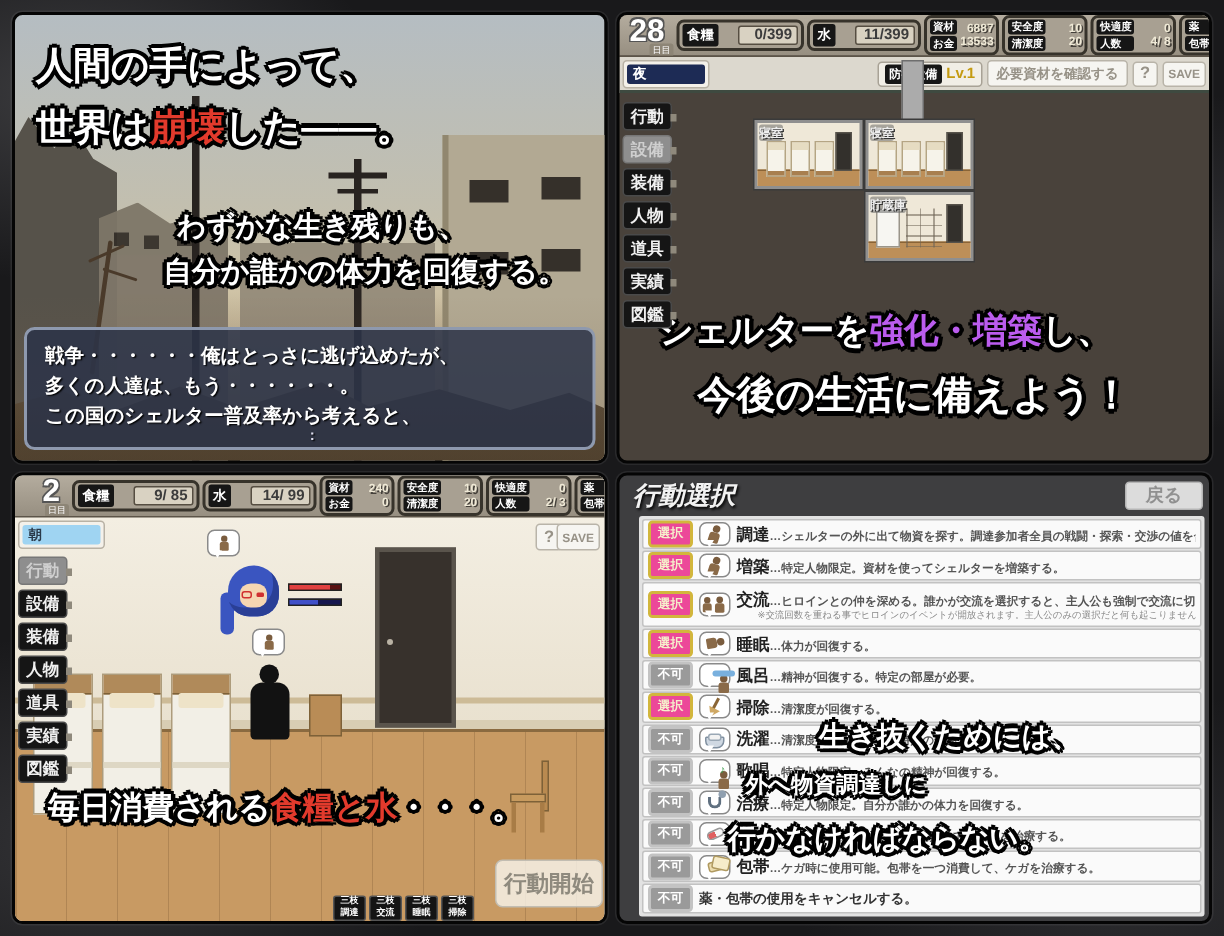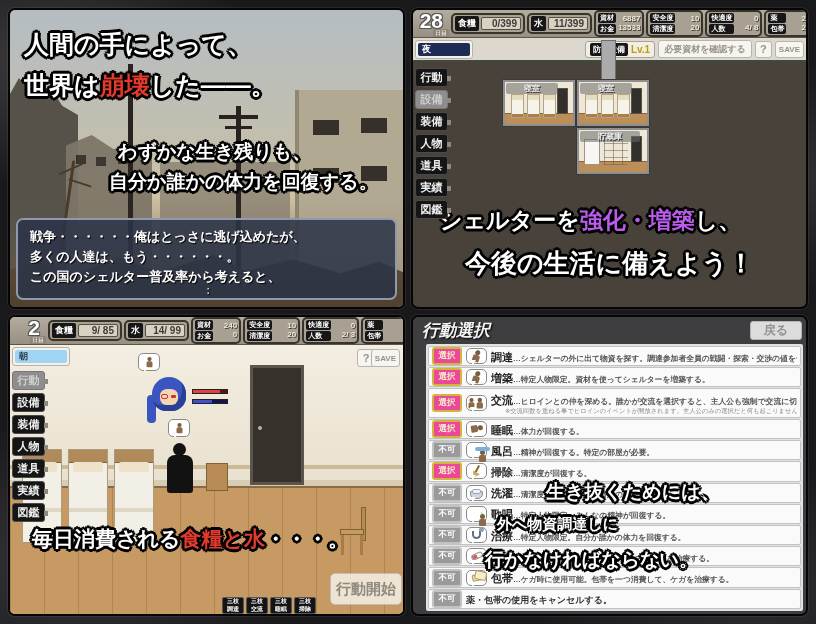--- a/index.html
+++ b/index.html
@@ -63,21 +63,21 @@
   .daynum{ position:absolute; right:6px; top:-1px; font-size:21px; font-weight:bold; color:#fff;
     text-shadow:-1px -1px 0 #555,1px -1px 0 #555,-1px 1px 0 #555,1px 1px 0 #555; }
   .daytag{ position:absolute; right:0; bottom:0; font-size:6px; color:#fff; background:#8d8576;
     padding:0 2px; border-radius:2px; }
   .sgroup{ display:flex; align-items:center; gap:2px; background:#a8a092;
     border:2px solid #37332b; border-radius:5px; padding:1px 2px; flex:none; }
   .chip{ background:#161616; color:#fff; font-size:9px; font-weight:bold;
     padding:1px 3px; border-radius:2px; white-space:nowrap; }
   .chip.s{ font-size:7px; padding:0 2px; }
   .valbox{ background:#d9d2c2; border:1px solid #564e42; border-radius:2px; color:#3c3c3c;
-    font-weight:bold; font-size:10px; padding:0 3px; min-width:40px; text-align:right; white-space:nowrap; }
+    font-weight:bold; font-size:10px; padding:0 3px; min-width:40px; text-align:right; white-space:nowrap;margin-left:11px; }
   .pcol{ display:flex; flex-direction:column; gap:1px; }
   .pvals{ display:flex; flex-direction:column; align-items:flex-end; font-size:8px; font-weight:bold;
     color:#efe9d6; line-height:1.1; text-shadow:1px 1px 0 #44403a; min-width:22px; }
 
   .menu{ position:absolute; left:2px; display:flex; flex-direction:column; gap:3px; z-index:5; }
   .mbtn{ width:33px; height:19px; background:#151515; color:#f0f0f0; font-size:11px; font-weight:bold;
     display:flex; align-items:center; justify-content:center; border-radius:3px;
     border:1px solid #4a4a4a; cursor:pointer; position:relative; }
   .mbtn::after{ content:''; position:absolute; right:-4px; top:7px; width:4px; height:5px; background:#8f897c; }
   .mbtn.sel{ background:#8e8e8e; color:#cfcfcf; border-color:#777; }
@@ -99,21 +99,21 @@
   .defbox{ background:#f1eee6; border:1px solid #a8a296; border-radius:3px; padding:1px 4px;
     display:flex; align-items:center; gap:3px; }
   .deflv{ color:#c49a10; font-weight:bold; font-size:10px; }
   .shaft{ position:absolute; left:188px; top:30px; width:15px; height:42px; background:#ababab;
     border:1px solid #6e6e6e; z-index:1; }
   .room{ position:absolute; width:72px; height:46px; border:2px solid #8f8f8f;
     outline:1px solid #3a3a3a; background:#efe8d8; z-index:2; cursor:pointer; }
   .room .floorstrip{ position:absolute; left:0; right:0; bottom:0; height:11px; background:#bd8f58;
     border-top:1px solid #8a6436; }
   .rlabel{ position:absolute; top:1px; left:1px; font-size:8px; font-weight:bold; color:#eee;
-    background:rgba(105,105,105,.55); padding:0 18px; border-radius:2px; z-index:3;
+    background:rgba(105,105,105,.55); padding:0 0; border-radius:2px; z-index:3;
     text-shadow:1px 1px 0 #333; }
   .bed{ position:absolute; bottom:6px; width:13px; height:24px; background:#f6f3ea;
     border:1px solid #b5a584; }
   .bed::before{ content:''; position:absolute; top:0; left:0; right:0; height:5px; background:#e6dcc2; }
   .bed::after{ content:''; position:absolute; bottom:0; left:0; right:0; height:3px; background:#a87f4f; }
   .rdoor{ position:absolute; right:5px; top:6px; width:11px; height:26px; background:#33302c;
     border:1px solid #57524a; }
   .cab{ position:absolute; background:#f7f6f2; border:1px solid #9a958a; }
   .shelf{ position:absolute; background:
     repeating-linear-gradient(0deg, rgba(110,100,85,.55) 0 1px, transparent 1px 7px),

